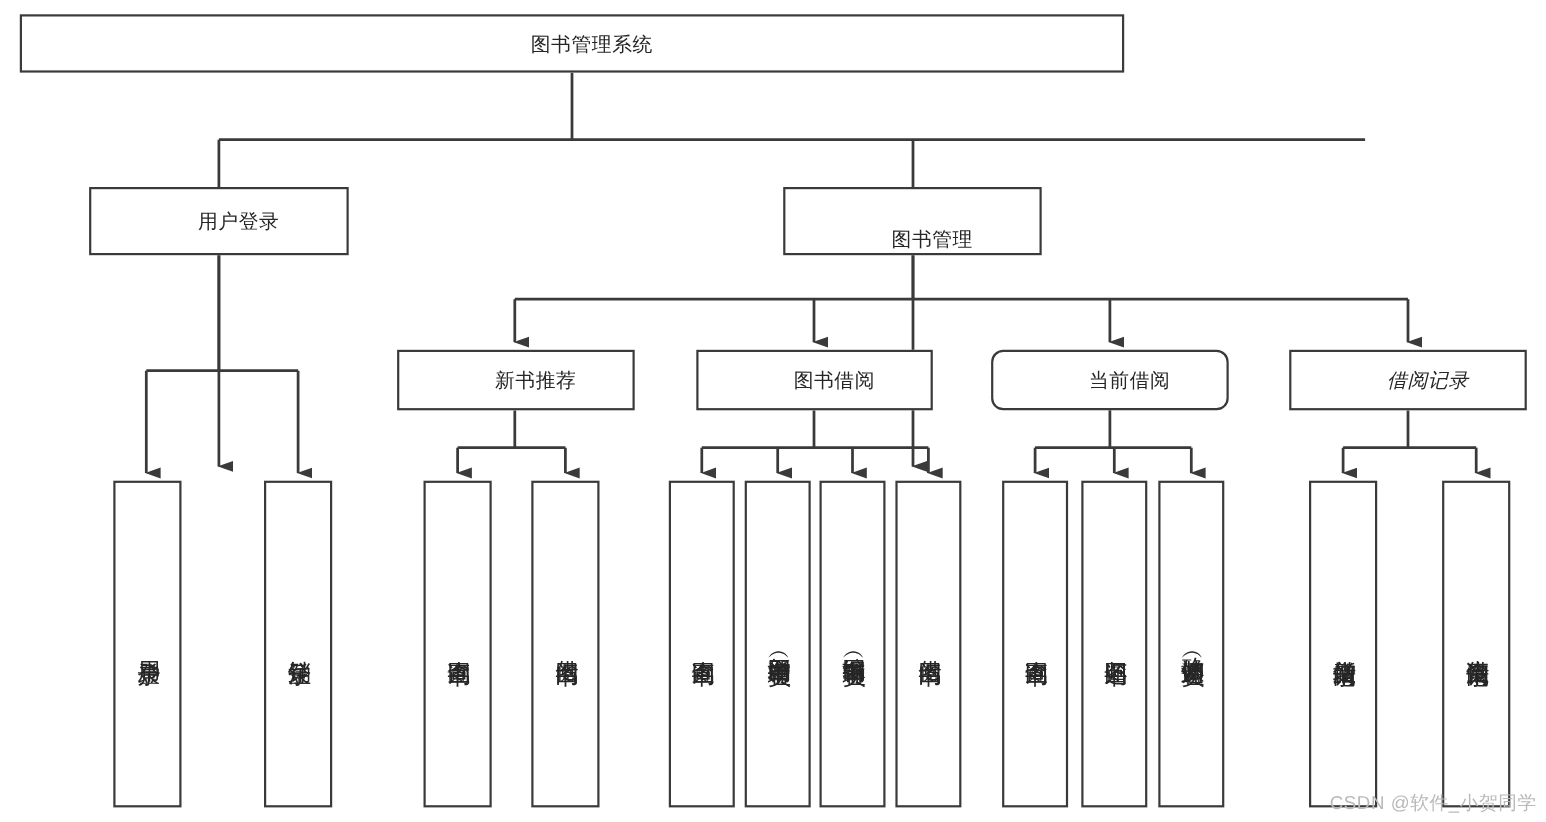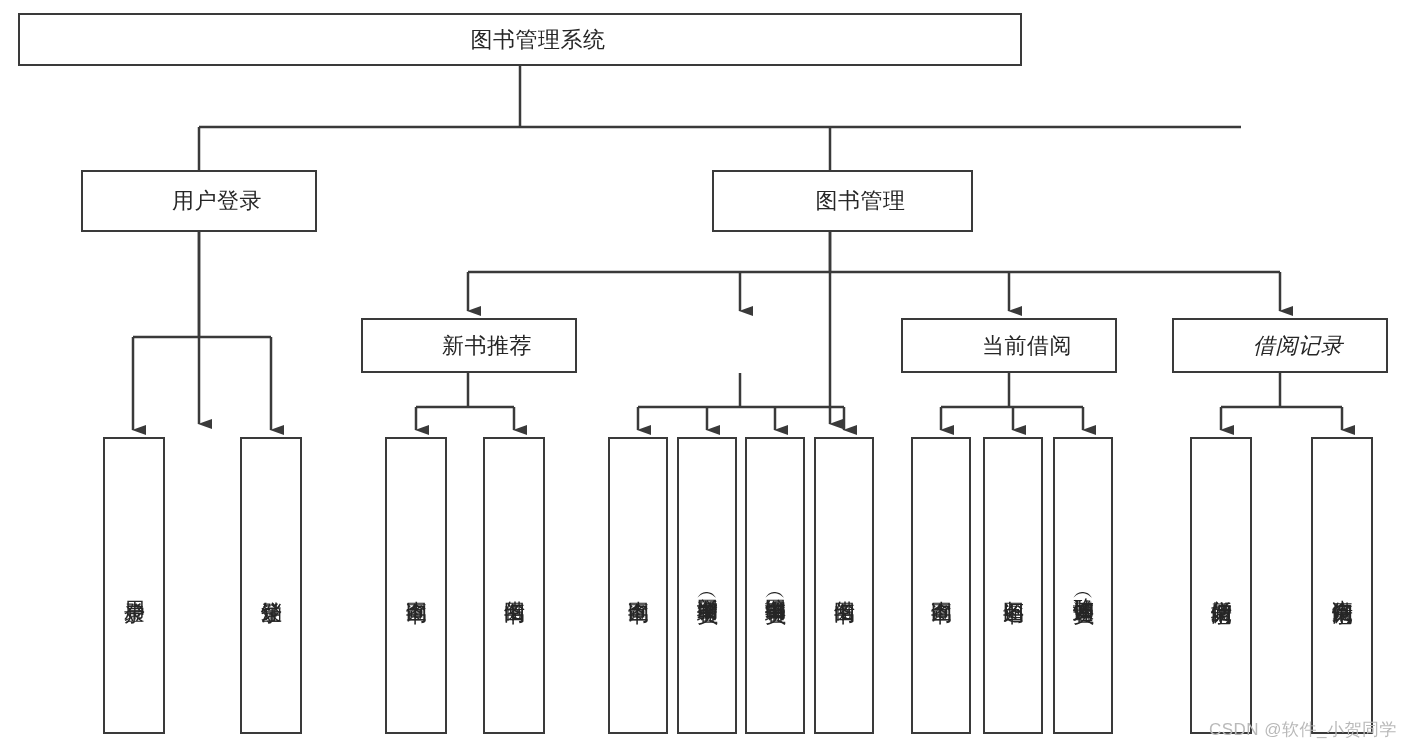--- a/index.html
+++ b/index.html
@@ -29,21 +29,21 @@
     position: absolute;
     box-sizing: border-box;
     border: 2px solid #3a3a3a;
     background: #ffffff;
     display: flex;
     align-items: center;
     justify-content: center;
     color: #262626;
   }
   .node.horiz {
-    font-size: 22px;
+    font-size: 18px;
     letter-spacing: 0.5px;
     padding-left: 36px;
   }
   .node.vert {
     writing-mode: vertical-rl;
     text-orientation: upright;
     font-size: 21px;
     line-height: 1.18;
     letter-spacing: 1px;
     padding: 6px 0;
@@ -139,28 +139,31 @@
     </g>
   </svg>
 
   <div class="node horiz" id="node-root" style="left: 18px; top: 13px; width: 1004px; height: 53px;">
     <span>图书管理系统</span>
   </div>
 
   <div class="node horiz" id="node-l2-0" style="left: 81px; top: 170px; width: 236px; height: 62px;">
     <span>用户登录</span>
   </div>
-  <div class="node horiz" id="node-l2-1" style="left: 712px; top: 170px; width: 261px; height: 62px;">
+  <div class="node horiz" id="node-l2-1" style="left: 712px; top: 170px; width: 235px; height: 62px; align-items: flex-end;">
     <span>图书管理</span>
   </div>
 
   <div class="node horiz" id="node-l3-0" style="left: 361px; top: 318px; width: 216px; height: 55px;">
     <span>新书推荐</span>
   </div>
-  <div class="node horiz" id="node-l3-2" style="left: 901px; top: 318px; width: 216px; height: 55px;">
+  <div class="node horiz" id="node-l3-1" style="left: 633px; top: 318px; width: 215px; height: 55px;">
+    <span>图书借阅</span>
+  </div>
+  <div class="node horiz" id="node-l3-2" style="left: 901px; top: 318px; width: 216px; height: 55px; border-radius: 11px;">
     <span>当前借阅</span>
   </div>
   <div class="node horiz" id="node-l3-3" style="left: 1172px; top: 318px; width: 216px; height: 55px; font-style: italic;">
     <span>借阅记录</span>
   </div>
 
   <div class="node vert" id="node-leaf-0" style="left: 103px; top: 437px; width: 62px; height: 297px;">
     <span class="vtext">用户登录</span>
   </div>
   <div class="node vert" id="node-leaf-1" style="left: 240px; top: 437px; width: 62px; height: 297px;">

